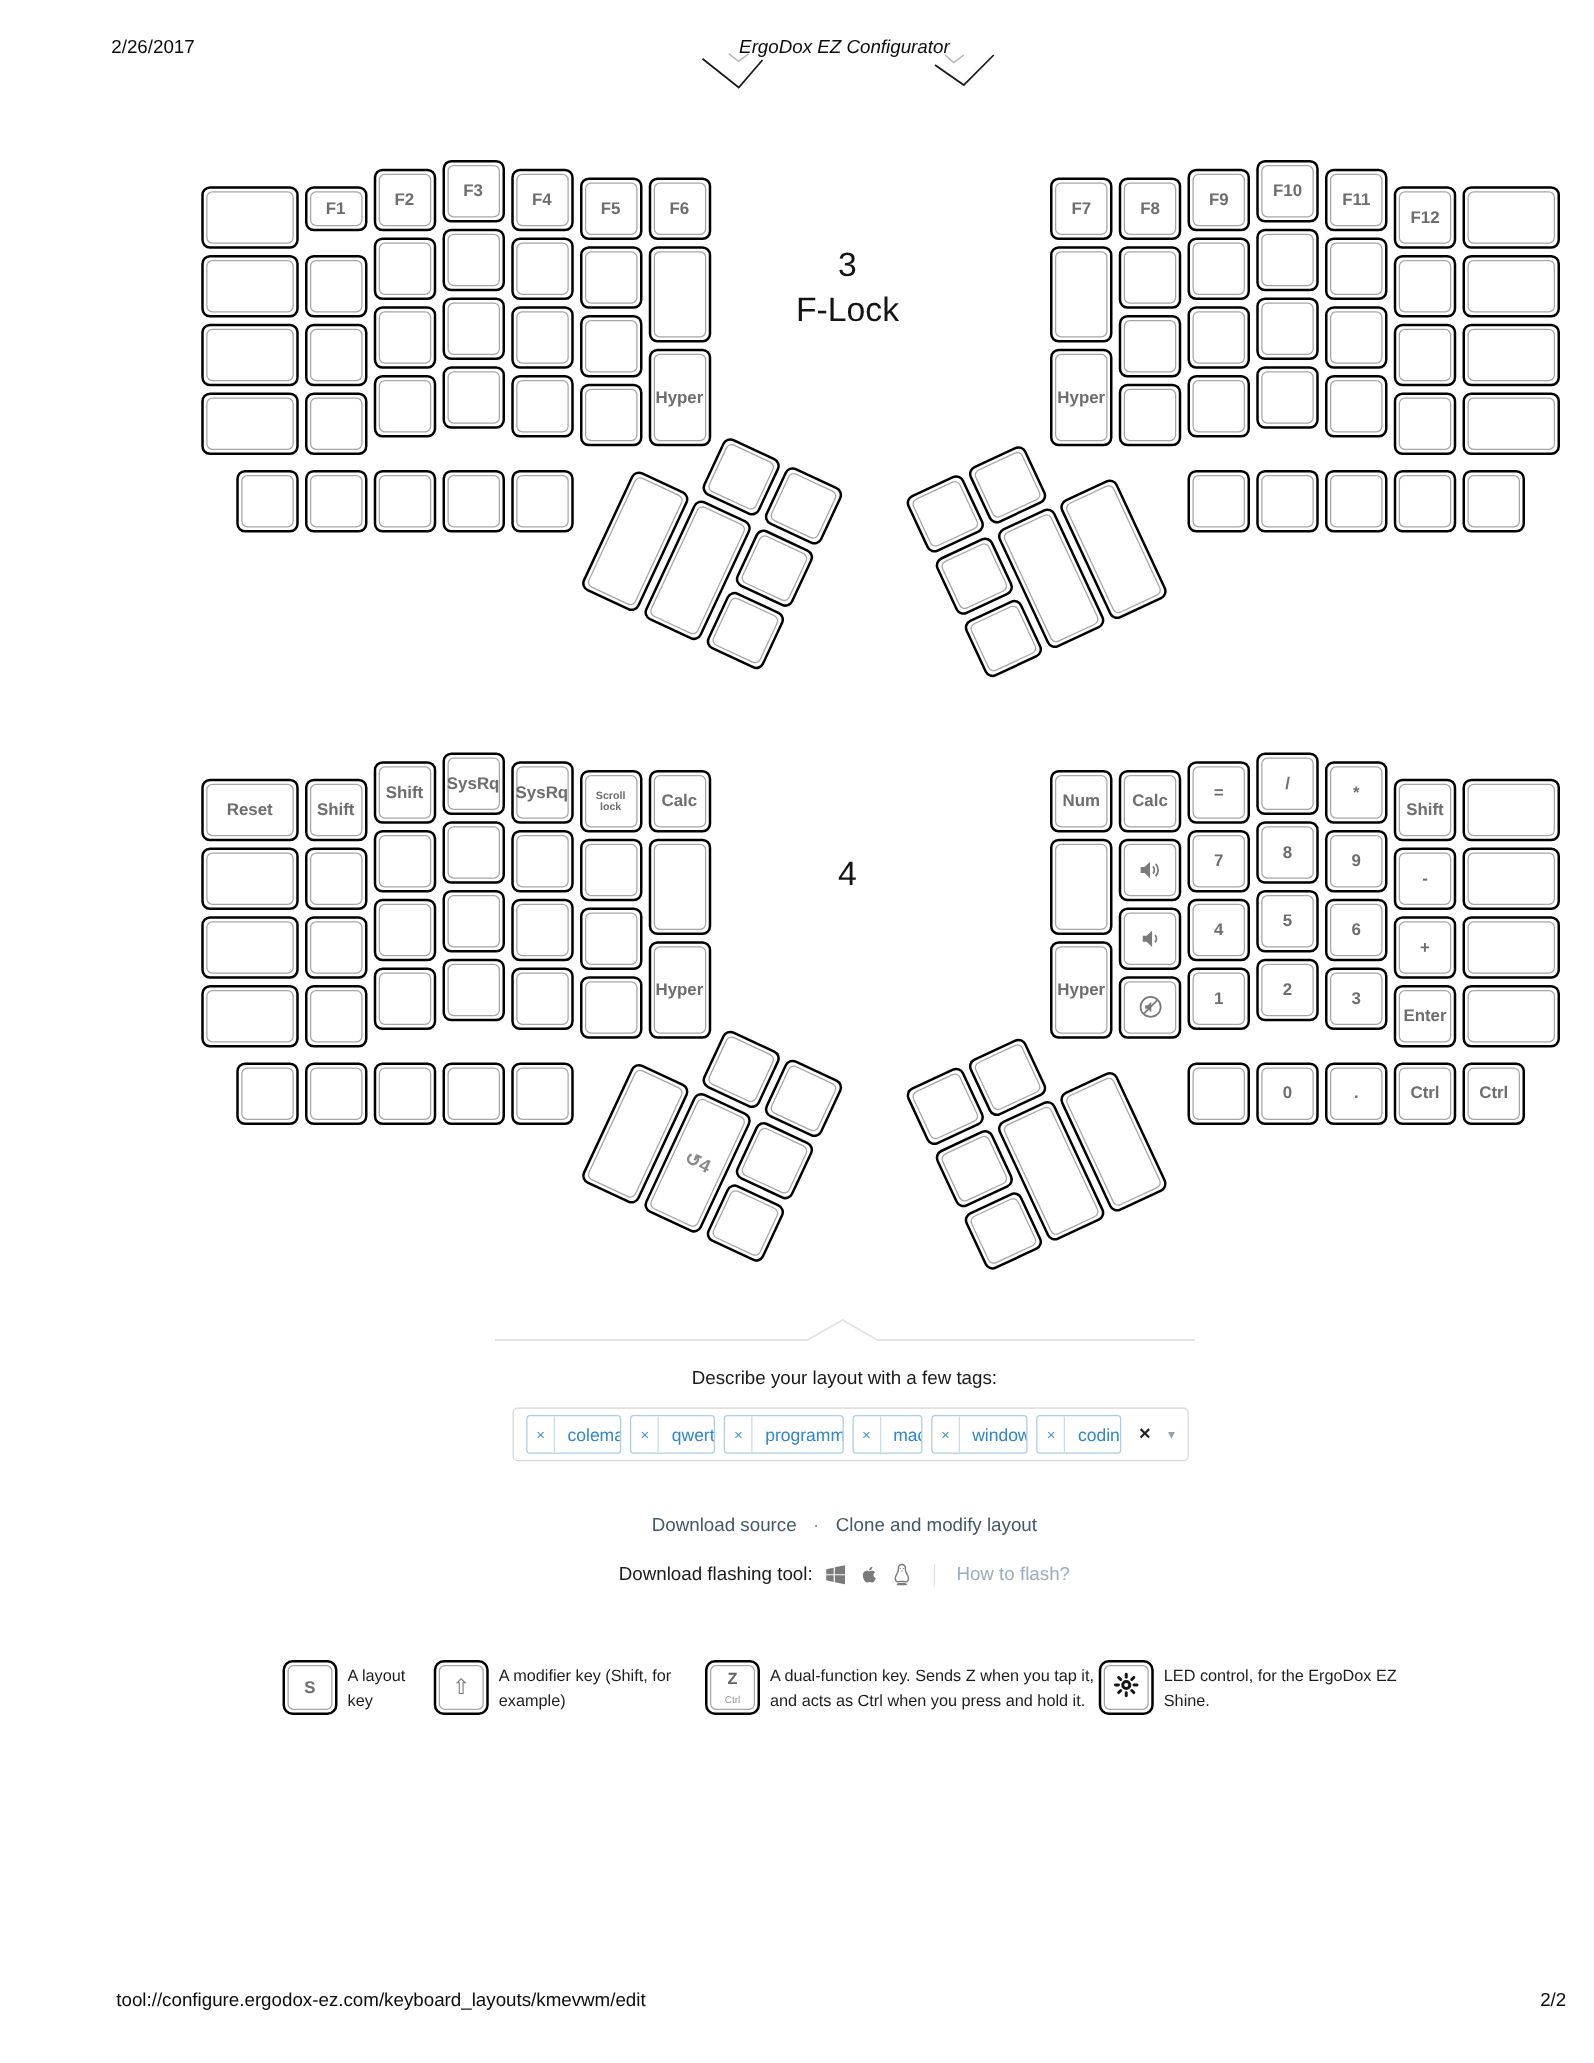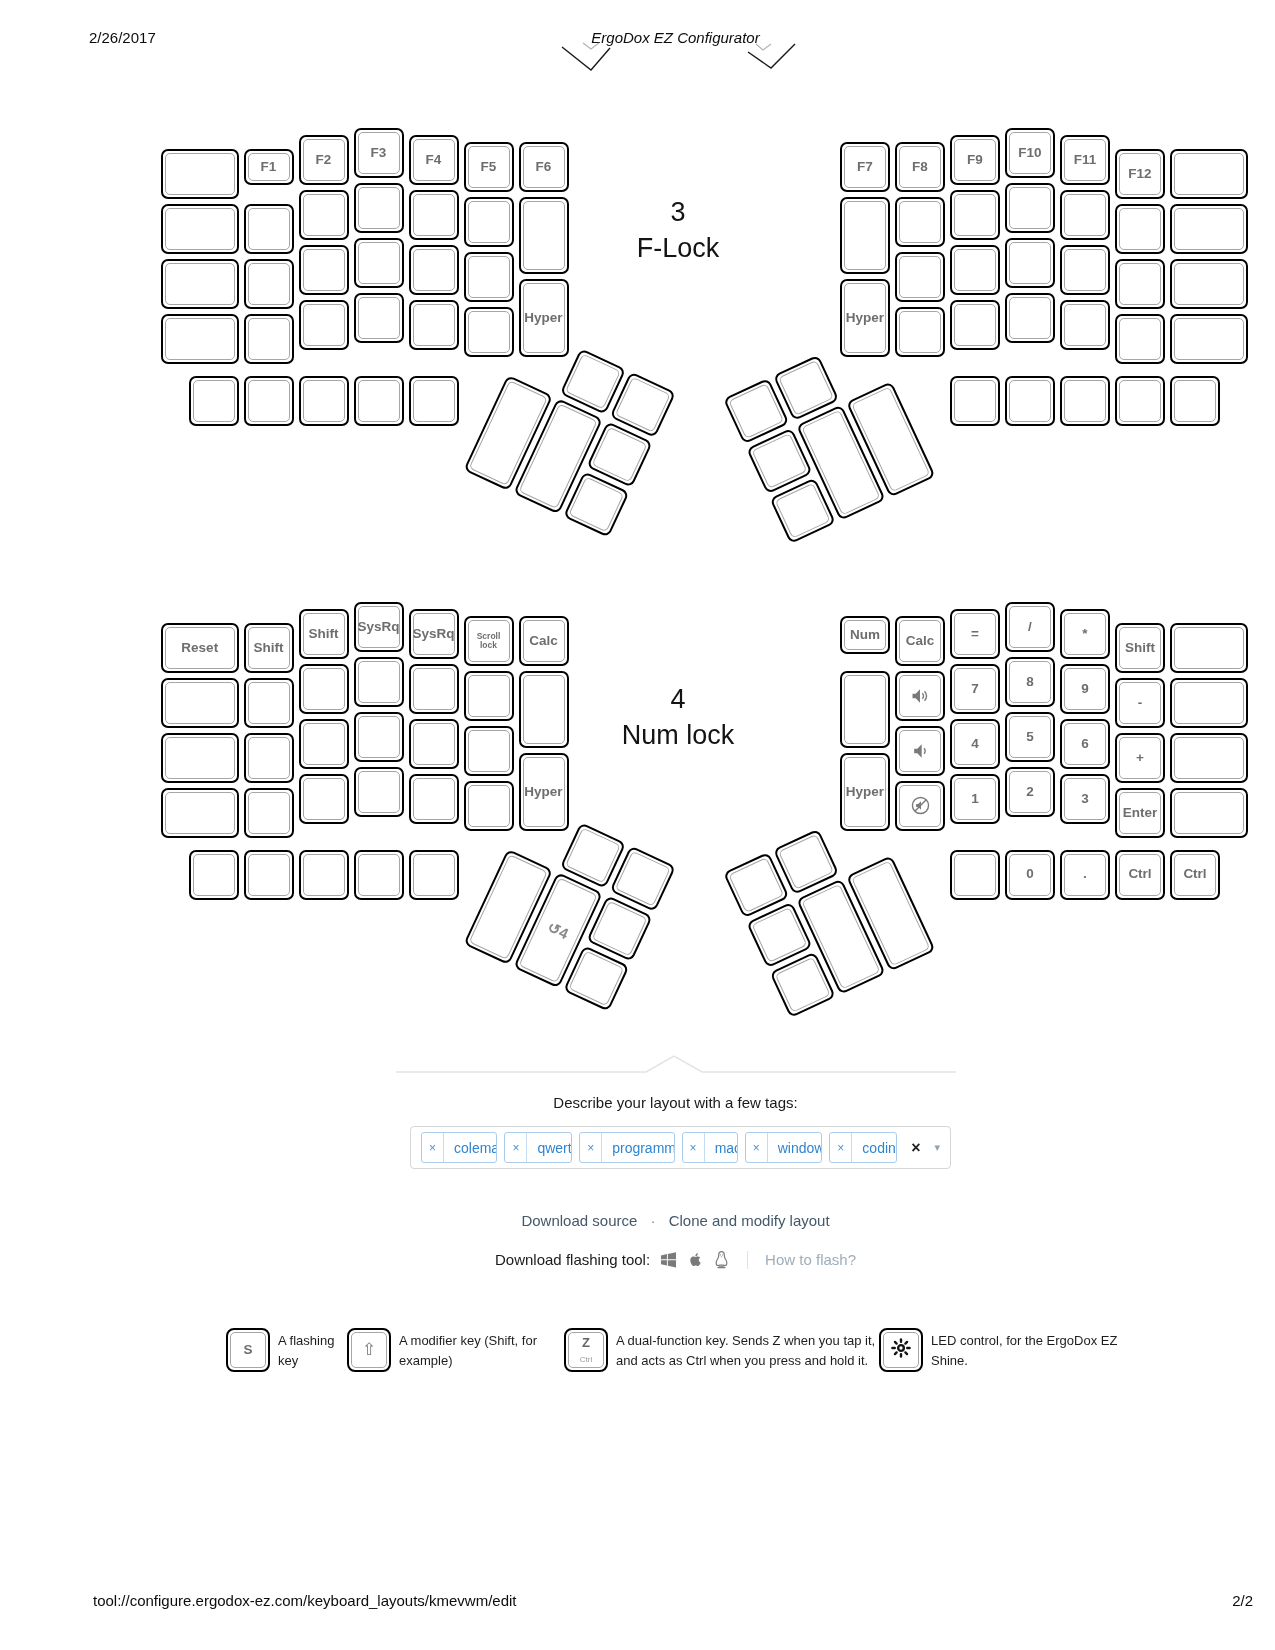--- a/index.html
+++ b/index.html
@@ -67,21 +67,20 @@
     <path d="M5 12 L28 28 L52 4" stroke="#1a1a1a" stroke-width="1.4" fill="none"></path>
     <path d="M13 4 l7 6 l8 -6" stroke="#b4b4b4" stroke-width="1.2" fill="none"></path>
   </svg>
 
   <div class="layer-label" style="top:194px;">
     <div class="layer-num">3</div>
     <div class="layer-name">F-Lock</div>
   </div>
   <div class="layer-label" style="top:681px;">
     <div class="layer-num">4</div>
-    <div class="layer-name">Num lock</div>
   </div>
 
   <svg id="divider-svg" width="560" height="26">
     <path d="M0 22 H250 L278 6 L306 22 H560" fill="none" stroke="#e3e3e3" stroke-width="1.5"></path>
   </svg>
 
   <div id="tags-prompt">Describe your layout with a few tags:</div>
   <div id="tags-box">
     <span class="chip">
         <span class="chip-x">×</span>
@@ -142,21 +141,21 @@
     <span class="howto">How to flash?</span>
   </div>
 
   <div class="legend-item" style="left:188px;">
     <div class="lkey">
       <div class="cap">
           <span>S</span>
         </div>
     </div>
     <div class="ltext">
-      <div>A flashing</div>
+      <div>A layout</div>
         <div>key</div>
     </div>
   </div>
   <div class="legend-item" style="left:309px;">
     <div class="lkey">
       <div class="cap arrow">
           <span>⇧</span>
         </div>
     </div>
     <div class="ltext">
@@ -532,21 +531,21 @@
         <div class="cap"></div>
       </div>
       <div class="key" style="left: 192.5px; top: 247.5px; width: 50px; height: 50px;">
         <div class="cap"></div>
       </div>
       <div class="key" style="left: 247.5px; top: 247.5px; width: 50px; height: 50px;">
         <div class="cap"></div>
       </div>
     </div>
     <div class="kbhalf" style="left: 802px; top: 602px;">
-      <div class="key" style="left: 0px; top: 13.75px; width: 50px; height: 38px; padding-left: 39px;">
+      <div class="key" style="left: 0px; top: 13.75px; width: 50px; height: 50px; padding-left: 39px;">
         <div class="cap">Num</div>
       </div>
       <div class="key" style="left: 0px; top: 68.75px; width: 50px; height: 77.5px;">
         <div class="cap"></div>
       </div>
       <div class="key" style="left: 0px; top: 151.25px; width: 50px; height: 77.5px;">
         <div class="cap">Hyper</div>
       </div>
       <div class="key" style="left: 55px; top: 13.75px; width: 50px; height: 50px;">
         <div class="cap">Calc</div>

